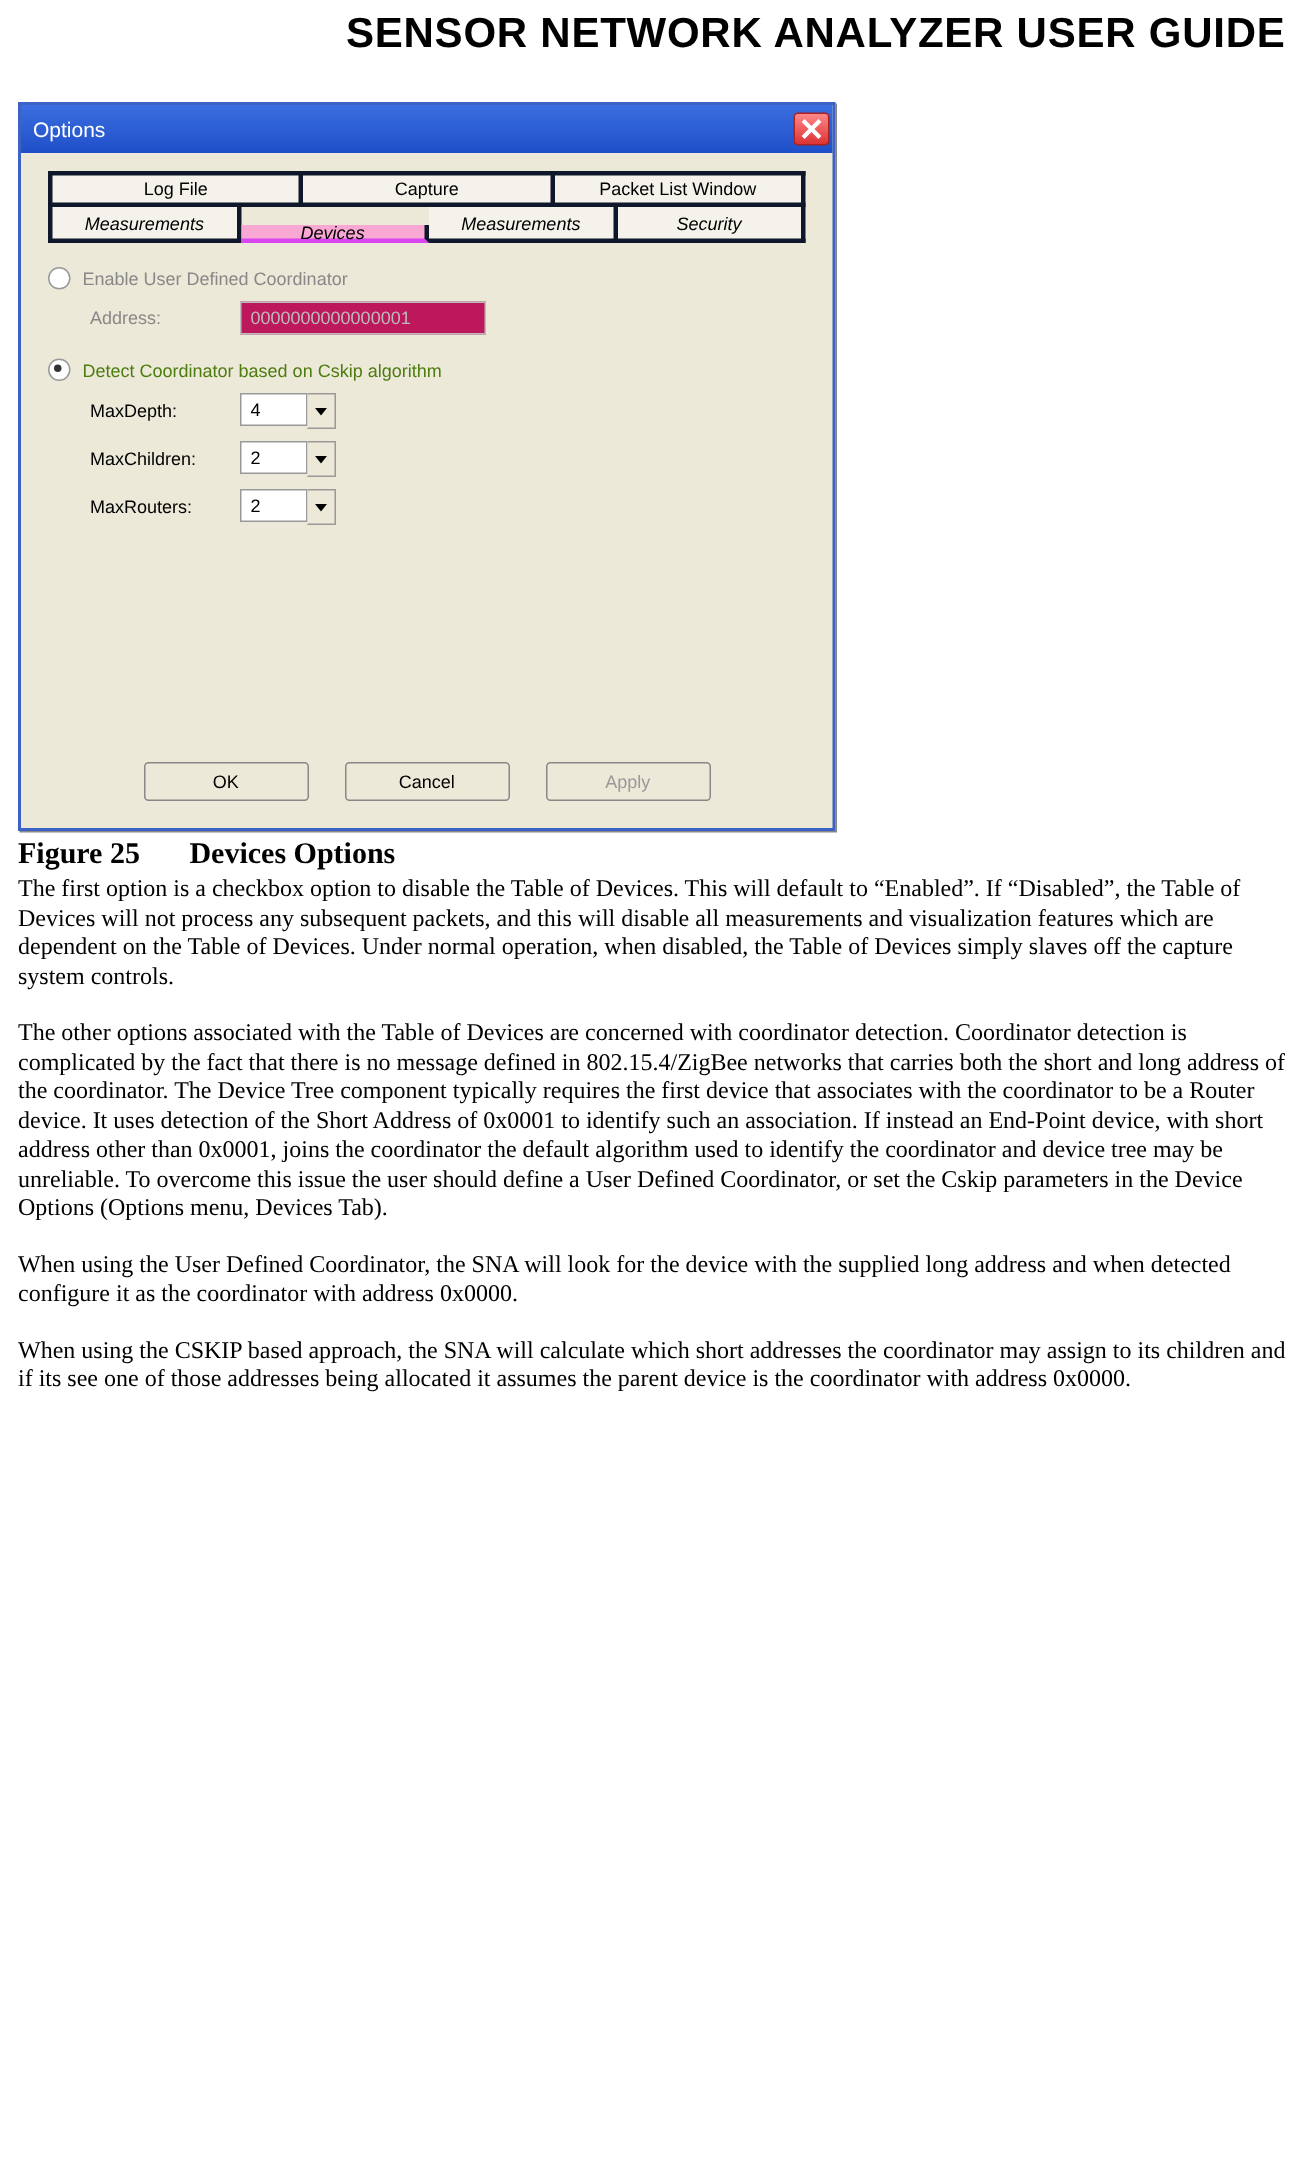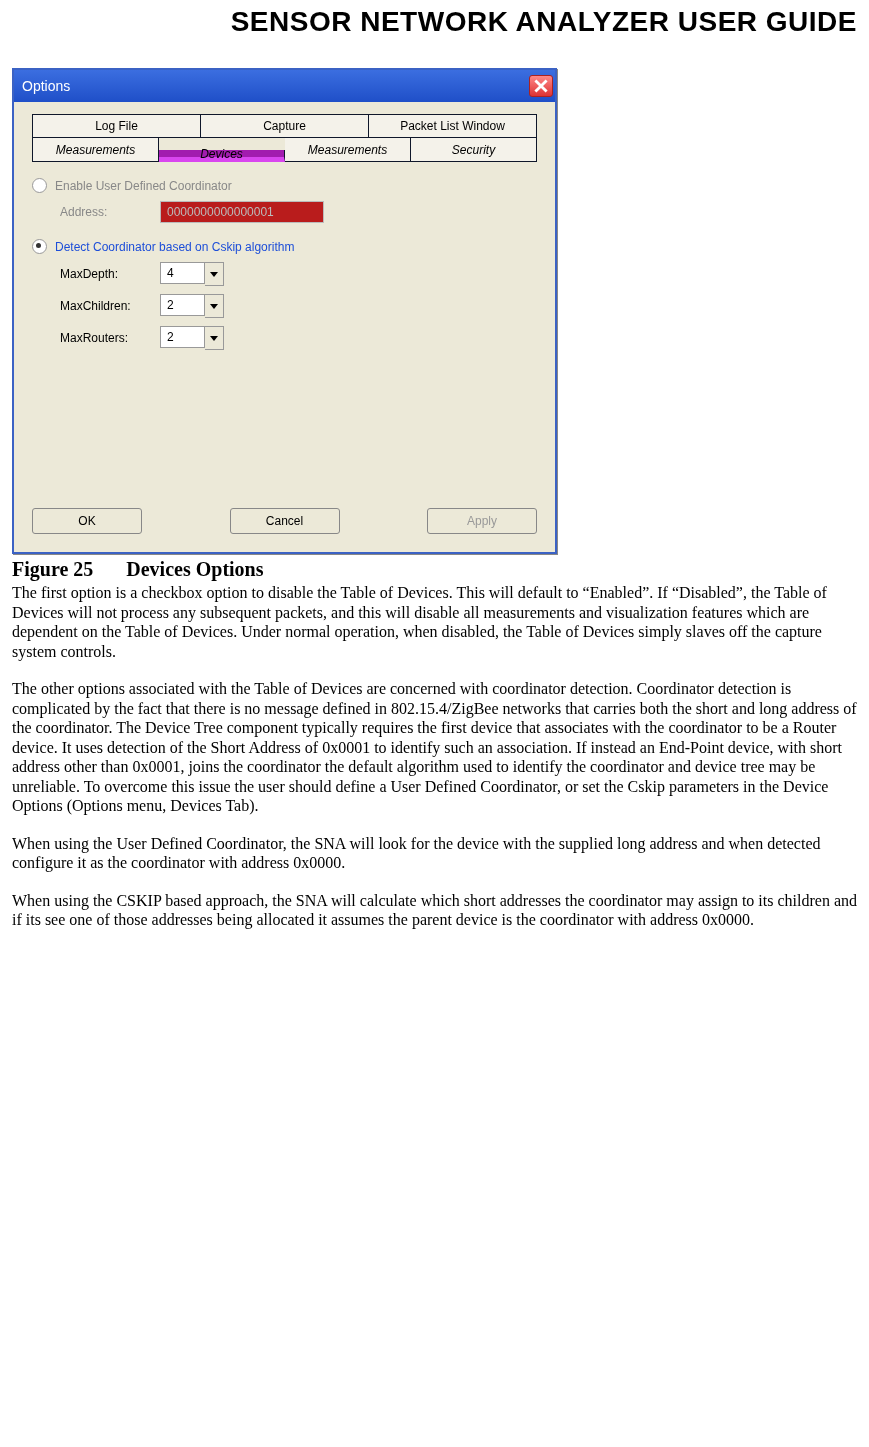--- a/index.html
+++ b/index.html
@@ -59,34 +59,34 @@
   }
   .tabstrip {
     margin: 0 0 14px 0;
   }
   .tabrow {
     display: flex;
     height: 24px;
   }
   .tab {
     flex: 1 1 0;
-    border: 1px solid #0f172a;
+    border: 3px solid #0f172a;
     background: #f4f2ea;
     font-size: 12px;
     display: flex;
     align-items: center;
     justify-content: center;
     margin: 0;
     color: #000;
   }
   .tab + .tab { border-left: none; }
   .tabrow + .tabrow .tab { border-top: none; font-style: italic; }
   .tab.active {
-    background: #a21caf;
-    border-bottom: 5px solid #d946ef;
+    background: #f9a8d4;
+    border-bottom: 3px solid #d946ef;
     position: relative;
     z-index: 1;
     margin-top: 12px;
   }
   .control-row {
     display: flex;
     align-items: center;
     margin: 8px 0;
   }
   .checkbox, .radio {
@@ -106,21 +106,21 @@
     border-radius: 50%;
     position: absolute;
     top: 3px; left: 3px;
   }
   .indent { padding-left: 28px; }
   .field-label { width: 100px; color: #000; }
   .text-input {
     height: 20px;
     width: 150px;
     border: 1px solid #bbb;
-    background: #b91c1c;
+    background: #be185d;
     color: #bbb;
     padding: 0 6px;
     font-family: Tahoma, Arial, sans-serif;
     font-size: 12px;
     line-height: 20px;
   }
   .dropdown {
     display: flex;
     width: 64px;
   }
@@ -146,21 +146,22 @@
   }
   .dd-arrow {
     width: 0; height: 0;
     border-left: 4px solid transparent;
     border-right: 4px solid transparent;
     border-top: 5px solid #000;
   }
   .spacer { height: 140px; }
   .button-row {
     display: flex;
-    justify-content: space-between;
+    justify-content: center;
+    gap: 24px;
     padding: 10px 0 6px 0;
   }
   .dlg-btn {
     width: 108px;
     height: 24px;
     border: 1px solid #888;
     background: #ece9d8;
     font-family: Tahoma, Arial, sans-serif;
     font-size: 12px;
     display: flex;
@@ -230,21 +231,21 @@
         <span class="radio"></span>
         <span>Enable User Defined Coordinator</span>
       </div>
       <div class="control-row indent">
         <span class="field-label" style="color:#888;">Address:</span>
         <span class="text-input">0000000000000001</span>
       </div>
 
       <div class="control-row" style="margin-top:16px;">
         <span class="radio selected"></span>
-        <span style="color:#1d4ed8;">Detect Coordinator based on Cskip algorithm</span>
+        <span style="color:#4d7c0f;">Detect Coordinator based on Cskip algorithm</span>
       </div>
       <div class="control-row indent">
         <span class="field-label">MaxDepth:</span>
         <span class="dropdown">
           <span class="dropdown-val">4</span>
           <span class="dropdown-btn">
               <span class="dd-arrow"></span>
             </span>
         </span>
       </div>

